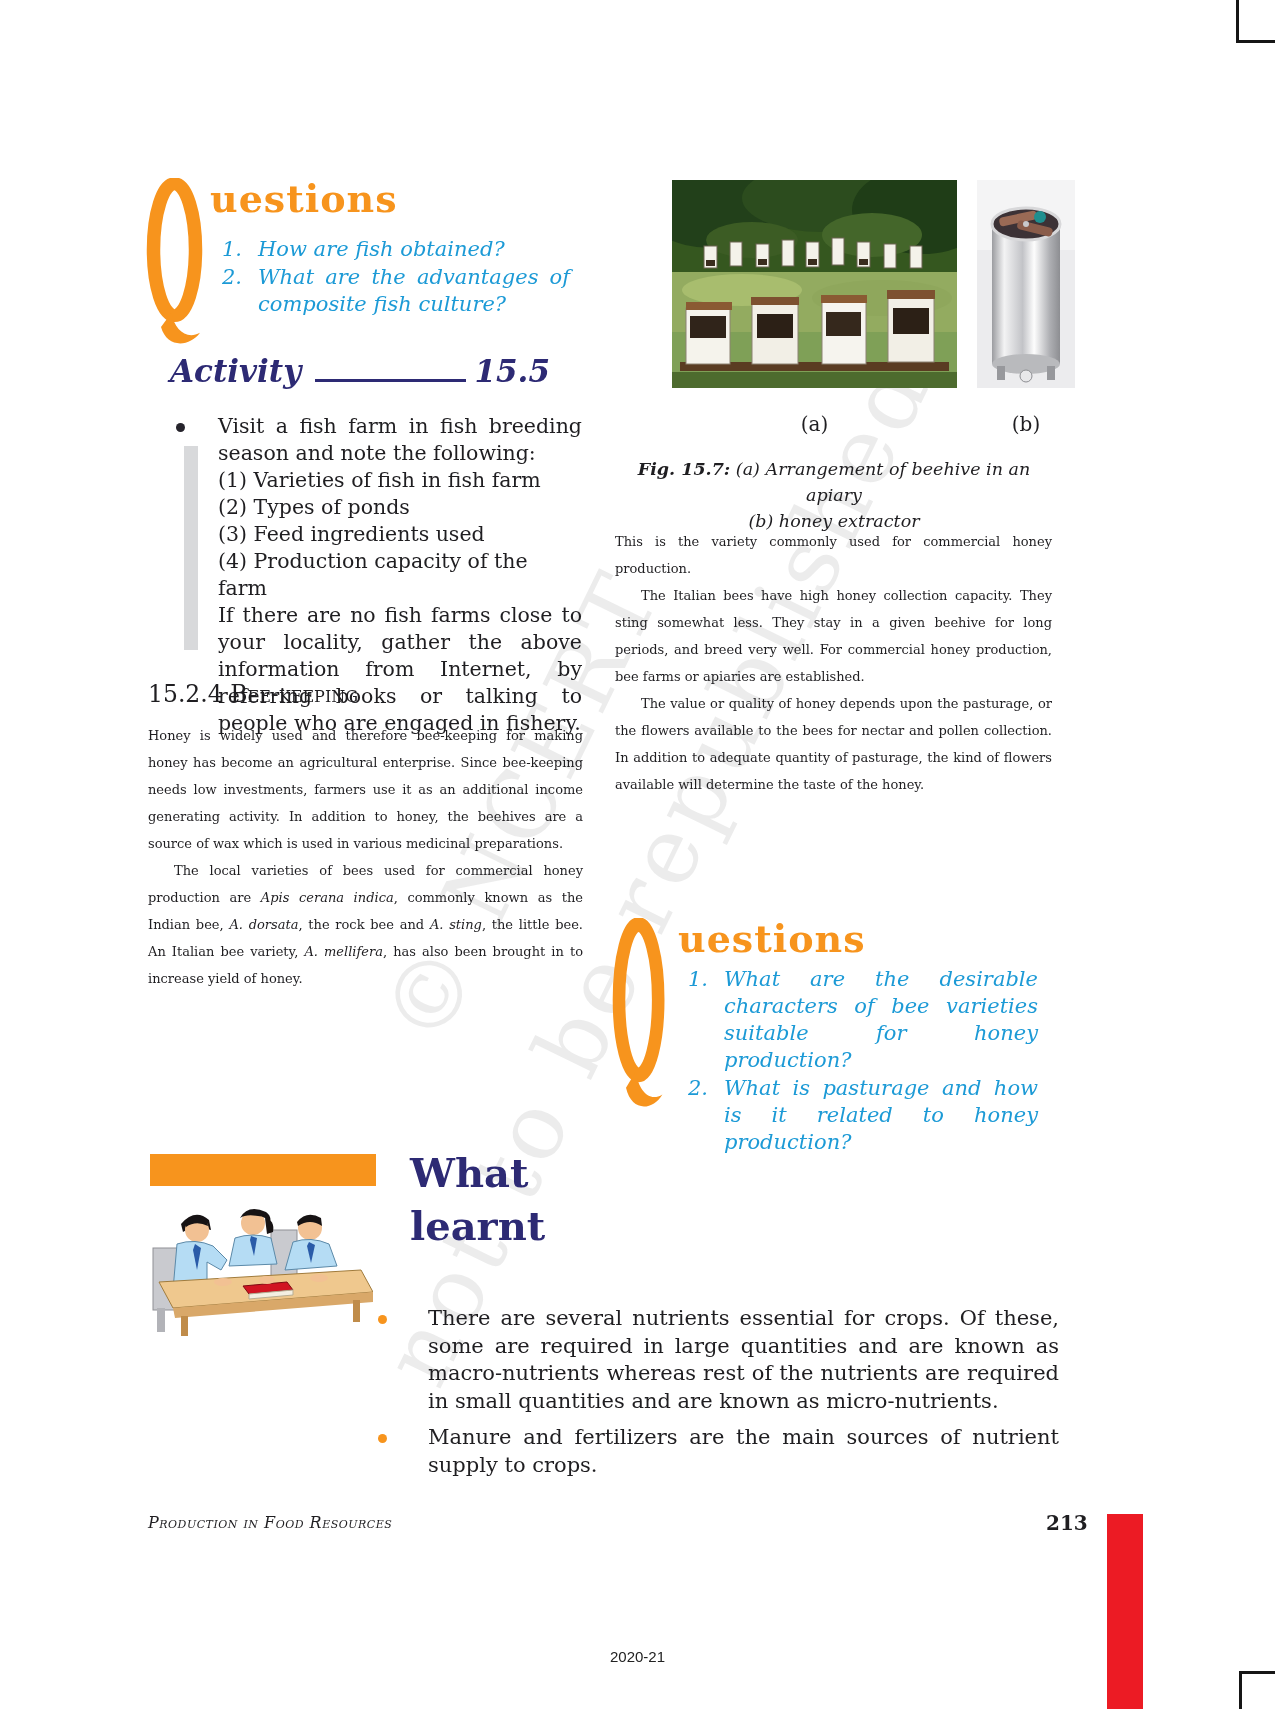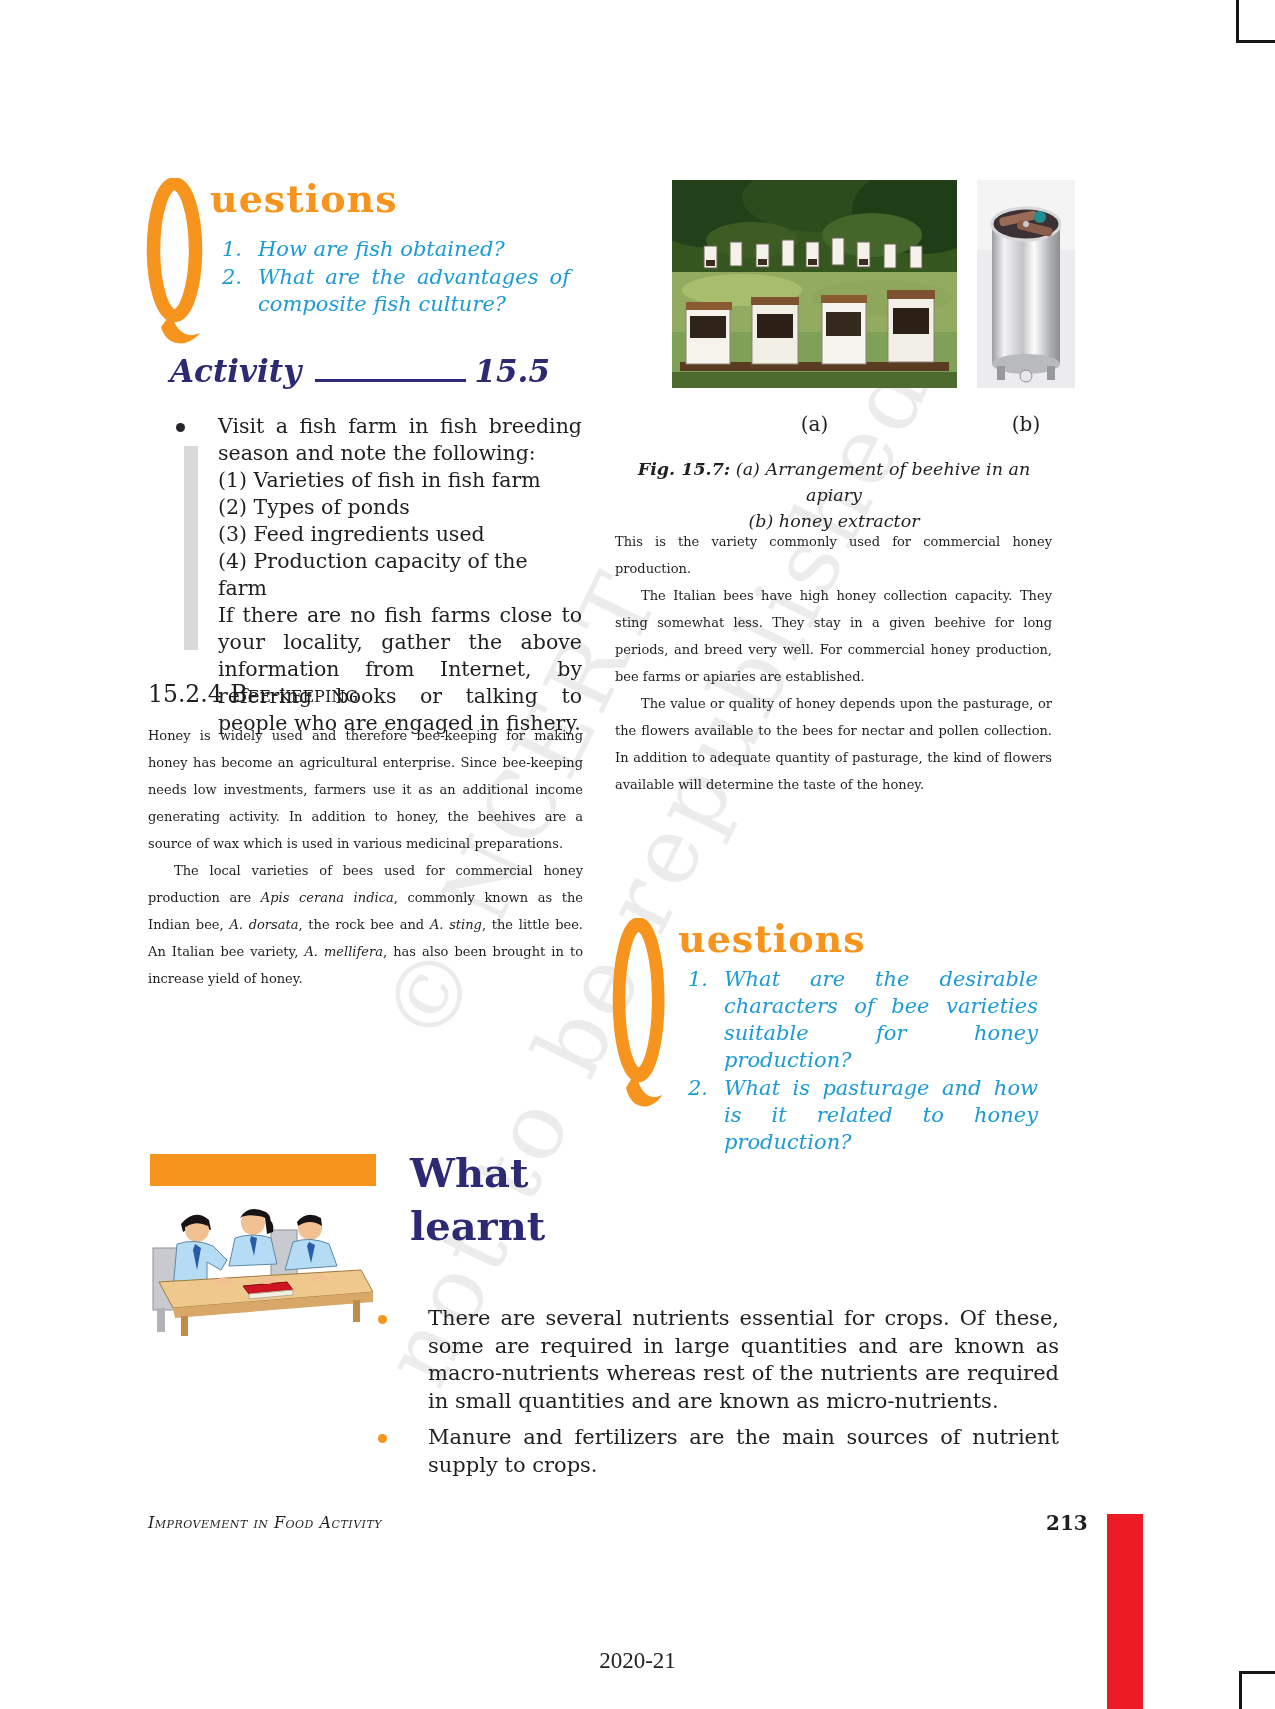--- a/index.html
+++ b/index.html
@@ -74,21 +74,21 @@
   .summary-text { flex:1; margin-left:41px; font-size:21px; line-height:27.5px; text-align:justify; }
   
   .footer-left {
     position:absolute; left:148px; top:1513px;
     font-size:16px; font-style:italic; font-variant:small-caps; letter-spacing:0.5px;
   }
   .page-num { position:absolute; left:1046px; top:1511px; width:54px; text-align:left; font-size:20px; font-weight:bold; }
   .red-bar { position:absolute; left:1107px; top:1514px; width:36px; height:196px; background:#EC1B24; }
   .year-mark {
     position:absolute; left:0; top:1648px; width:1275px; text-align:center;
-    font-family:Liberation Serif, serif; font-size:23px; color:#222;
+    font-family:Liberation Sans, sans-serif; font-size:15px; color:#222;
   }
 </style>
 </head>
 <body>
 
 <div class="page">
 
   <div class="watermark">
     <div>© NCERT</div>
     <div>not to be republished</div>
@@ -295,18 +295,18 @@
     <div class="summary-item">
       <span class="summary-dot"></span>
       <span class="summary-text">There are several nutrients essential for crops. Of these, some are required in large quantities and are known as macro-nutrients whereas rest of the nutrients are required in small quantities and are known as micro-nutrients.</span>
     </div>
     <div class="summary-item">
       <span class="summary-dot"></span>
       <span class="summary-text">Manure and fertilizers are the main sources of nutrient supply to crops.</span>
     </div>
   </div>
 
-  <div class="footer-left">Improvement in Food Activity</div>
+  <div class="footer-left">Production in Food Resources</div>
   <div class="page-num">213</div>
   <div class="red-bar"></div>
   <div class="year-mark">2020-21</div>
 
 </div>
 
 </body></html>

